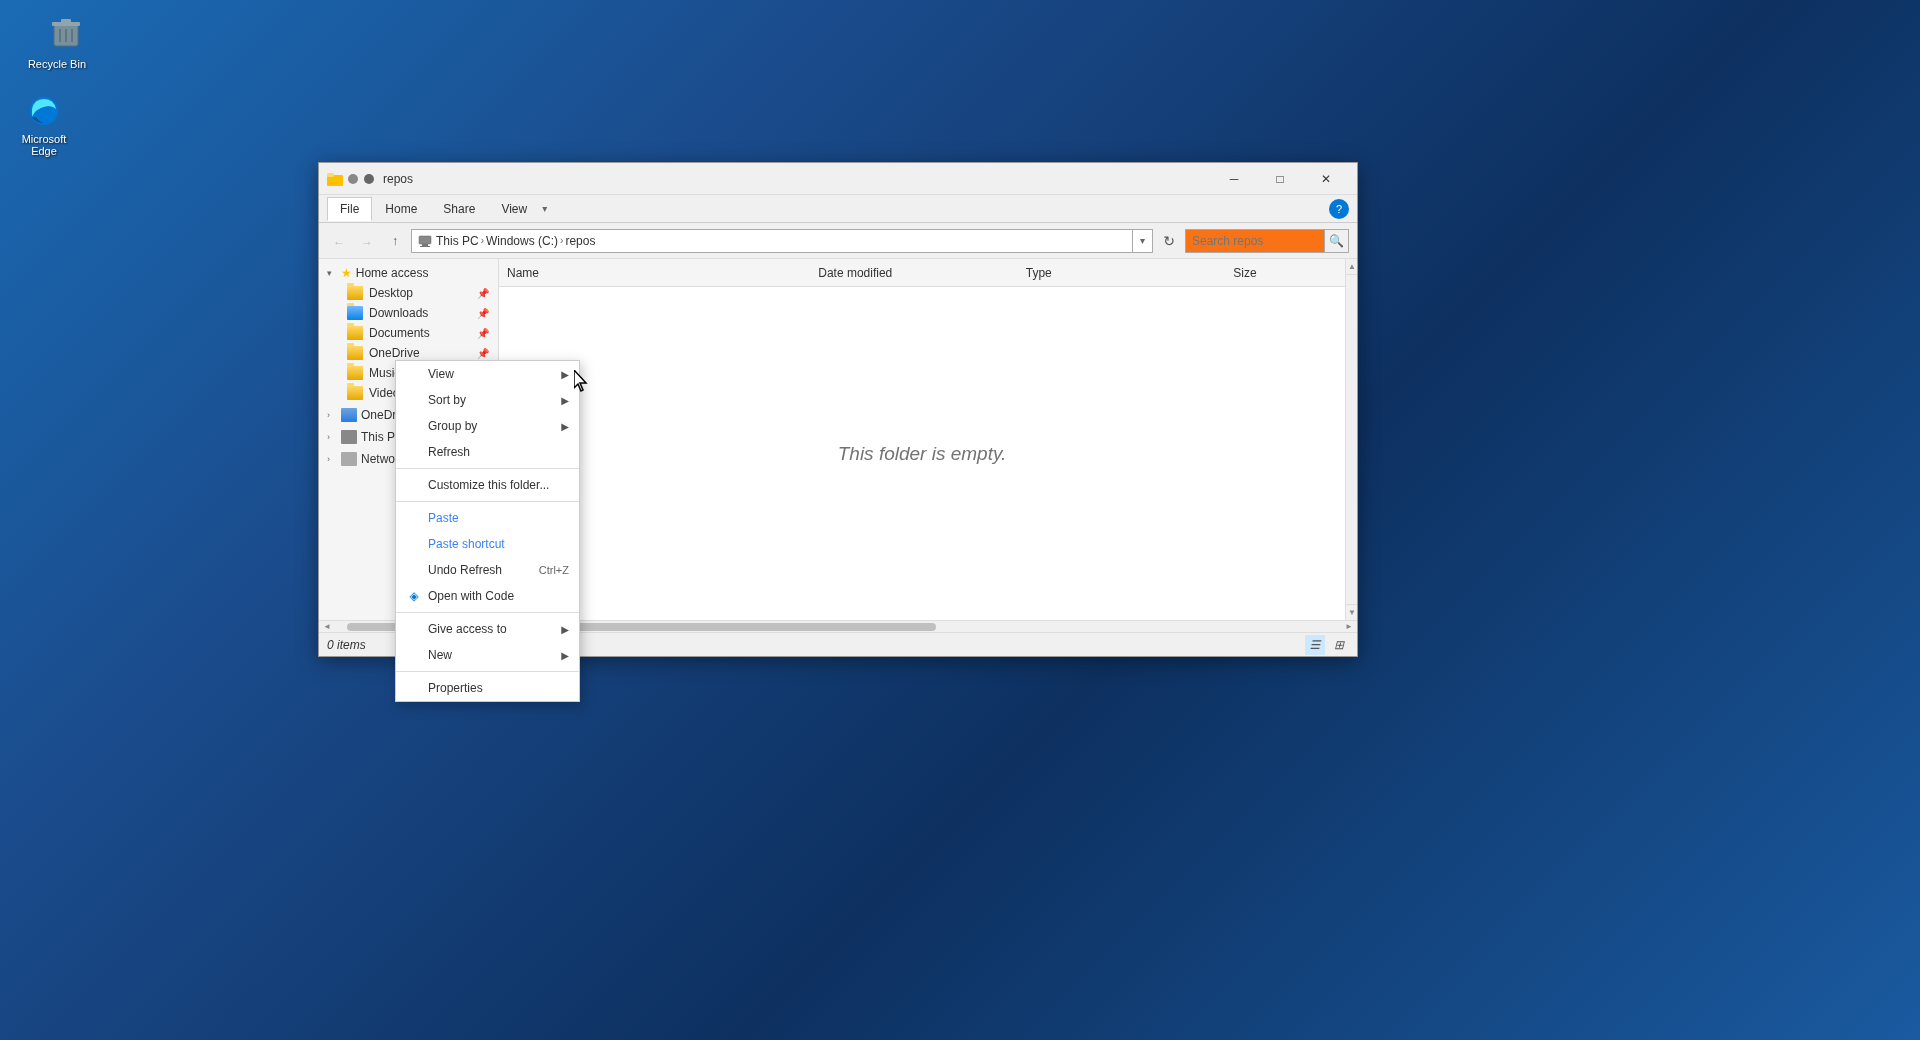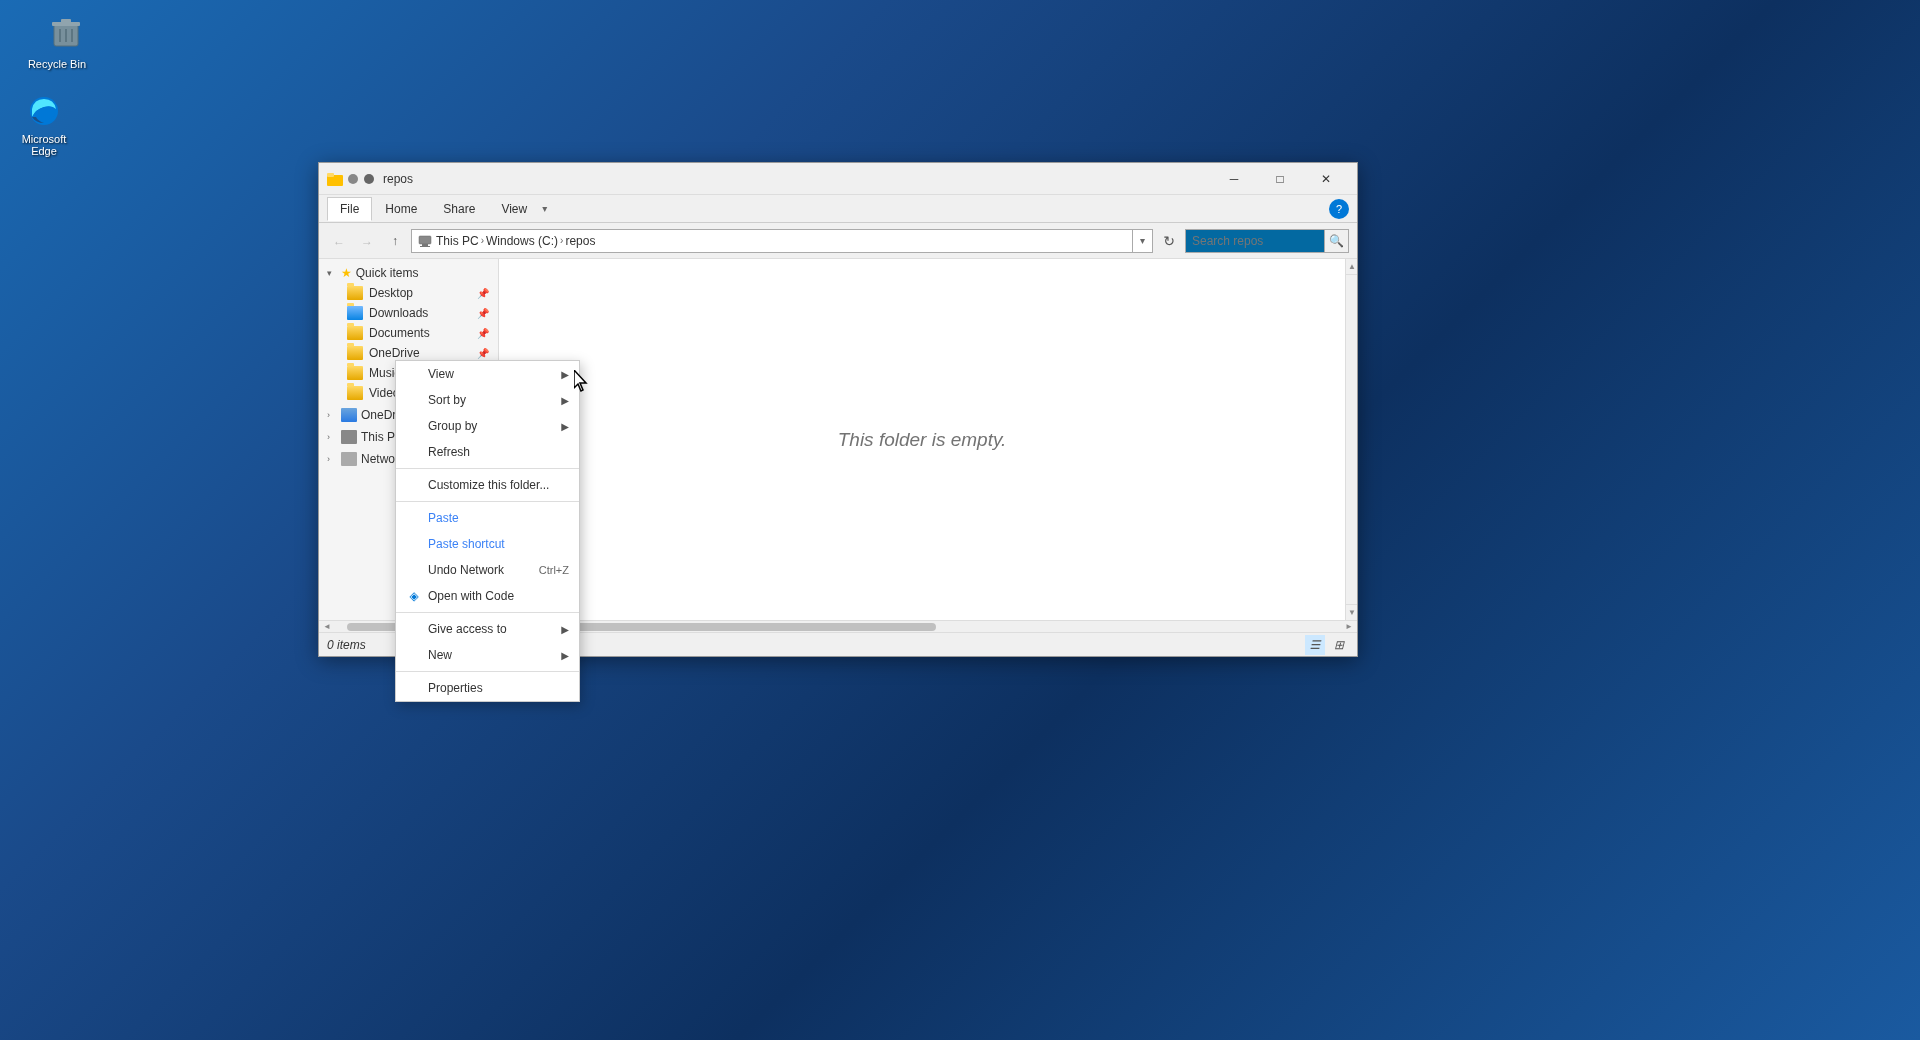--- a/index.html
+++ b/index.html
@@ -203,21 +203,21 @@
       cursor: pointer;
       color: #555;
       font-size: 14px;
     }
     .search-box {
       width: 140px;
       height: 24px;
       border: 1px solid #aaa;
       padding: 0 6px;
       font-size: 12px;
-      background: #0369a1;
+      background: #f97316;
     }
     .search-btn {
       width: 24px;
       height: 24px;
       background: #f0f0f0;
       border: 1px solid #aaa;
       border-left: none;
       display: flex;
       align-items: center;
       justify-content: center;
@@ -539,21 +539,21 @@
   </div>
 
   <div class="content-area">
 
     <div class="sidebar">
 
       <div class="sidebar-section">
         <div class="sidebar-header">
           <span class="sidebar-chevron">▾</span>
           <span style="color:#ffc000;font-size:12px;">★</span>
-          <span>Quick items</span>
+          <span>Home access</span>
         </div>
         <div class="sidebar-item">
           <div class="folder-icon-sm"></div>
           <span>Desktop</span>
           <span class="pin-icon">📌</span>
         </div>
         <div class="sidebar-item">
           <div class="folder-icon-sm" style="background:linear-gradient(to bottom,#74b9ff,#0984e3);"></div>
           <span>Downloads</span>
           <span class="pin-icon">📌</span>
@@ -598,20 +598,26 @@
         <div class="sidebar-header">
           <span class="sidebar-chevron">›</span>
           <div class="network-icon"></div>
           <span>Network</span>
         </div>
       </div>
     </div>
 
     <div class="main-content">
 
+      <div class="column-headers">
+        <span class="col-name">Name</span>
+        <span class="col-date">Date modified</span>
+        <span class="col-type">Type</span>
+        <span class="col-size">Size</span>
+      </div>
 
       <div class="empty-msg">
         <span>This folder is empty.</span>
       </div>
     </div>
 
     <div class="v-scrollbar" style="display:flex;flex-direction:column;">
       <div style="width:12px;height:16px;background:#f0f0f0;border-bottom:1px solid #ddd;display:flex;align-items:center;justify-content:center;font-size:8px;color:#888;">▲</div>
       <div style="flex:1;background:#f0f0f0;"></div>
       <div style="width:12px;height:16px;background:#f0f0f0;border-top:1px solid #ddd;display:flex;align-items:center;justify-content:center;font-size:8px;color:#888;">▼</div>
@@ -664,21 +670,21 @@
   <div class="ctx-item disabled">
     <span class="ctx-icon"></span>
     <span>Paste</span>
   </div>
   <div class="ctx-item disabled">
     <span class="ctx-icon"></span>
     <span>Paste shortcut</span>
   </div>
   <div class="ctx-item">
     <span class="ctx-icon"></span>
-    <span>Undo Network</span>
+    <span>Undo Refresh</span>
     <span class="shortcut">Ctrl+Z</span>
   </div>
   <div class="ctx-item">
     <span class="ctx-icon" style="color:#0078d7;">◈</span>
     <span>Open with Code</span>
   </div>
   <div class="ctx-separator"></div>
   <div class="ctx-item">
     <span class="ctx-icon"></span>
     <span>Give access to</span>

